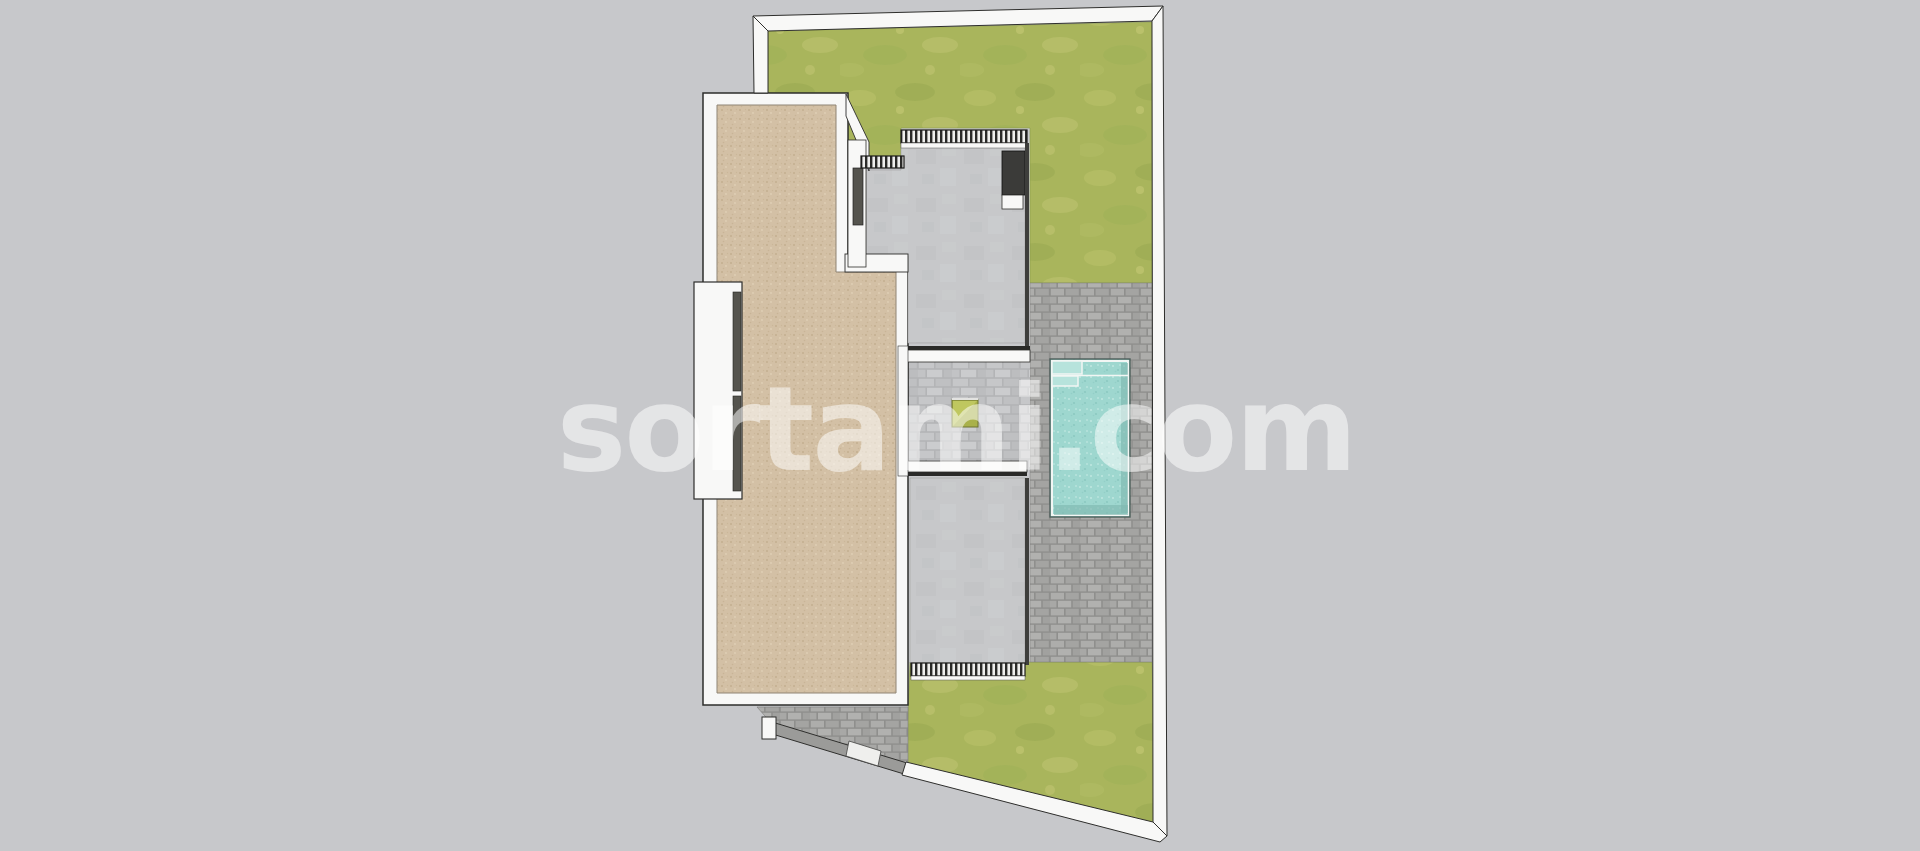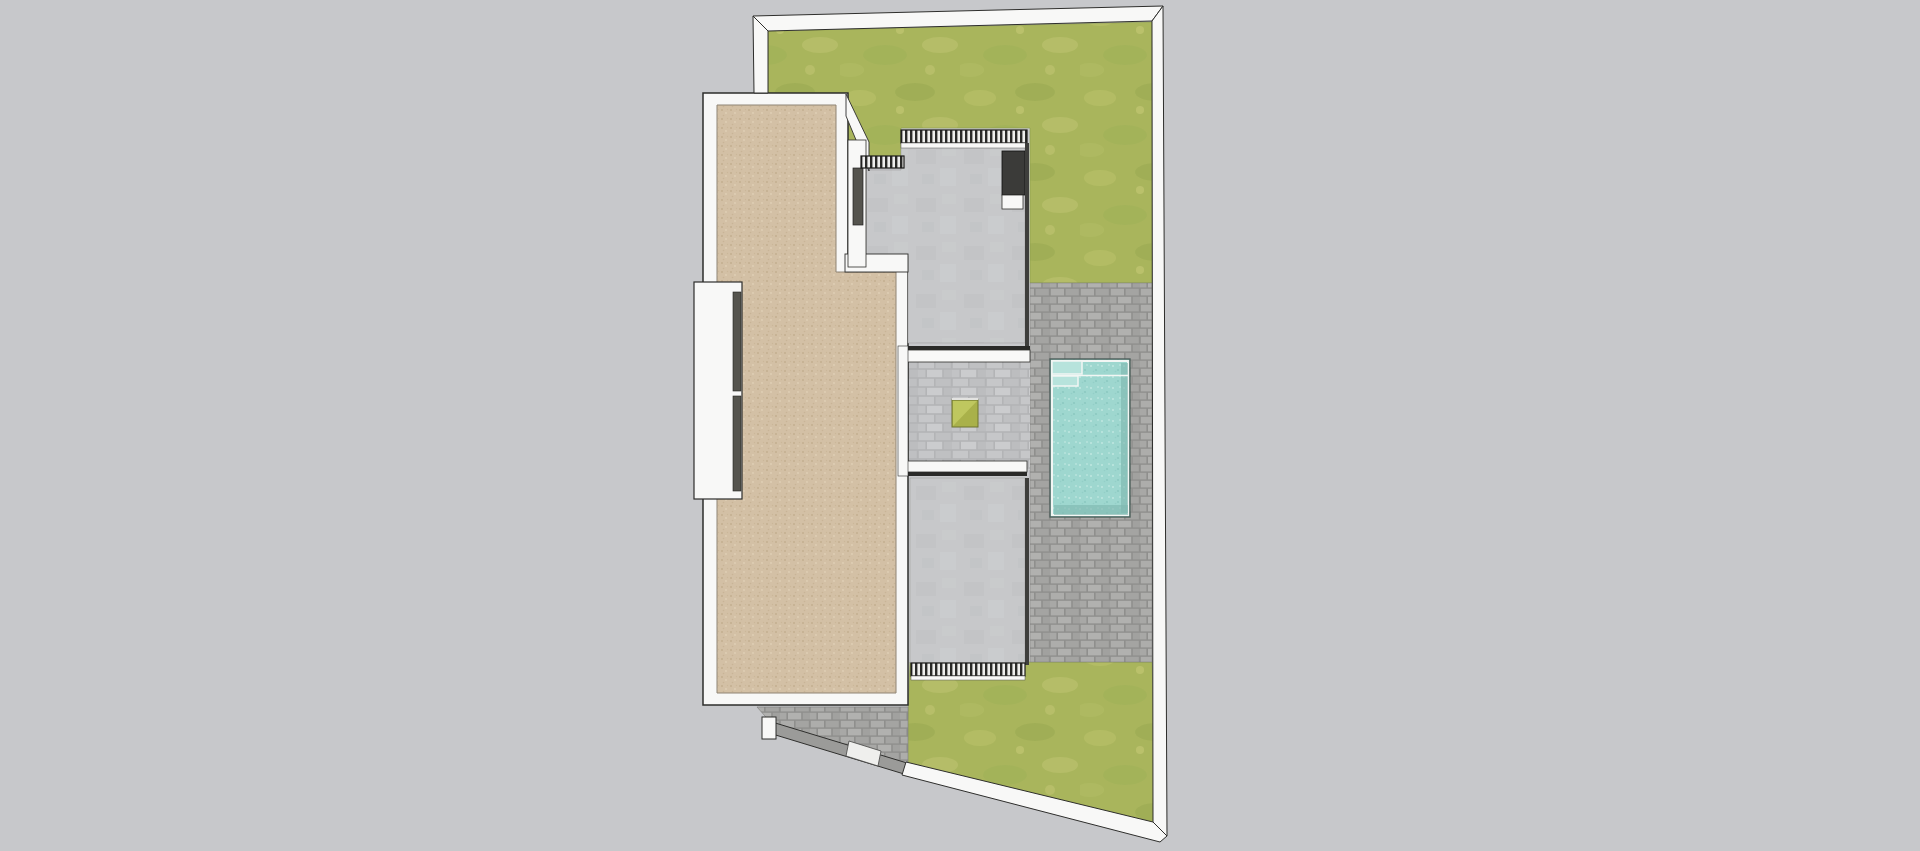--- a/index.html
+++ b/index.html
@@ -154,14 +154,15 @@
   <polygon points="849,741 881,751 878,766 846,756" fill="#efefed" stroke="#444442" stroke-width="0.8"></polygon>
 
   <g fill="var(--wall,#f8f8f7)" stroke="var(--outline,#2e2e2c)" stroke-width="1">
     <polygon points="753,16 1163,6 1152,21 768,31"></polygon>
     <polygon points="753,16 768,31 768,93 754,93"></polygon>
     <polygon points="1163,6 1167,836 1153,822 1152,21"></polygon>
     <polygon points="906,762 1153,822 1167,836 1160,842 902,775"></polygon>
   </g>
 </svg>
 
+<div class="watermark">sortami.com</div>
 
 </div>
 
 </body></html>

